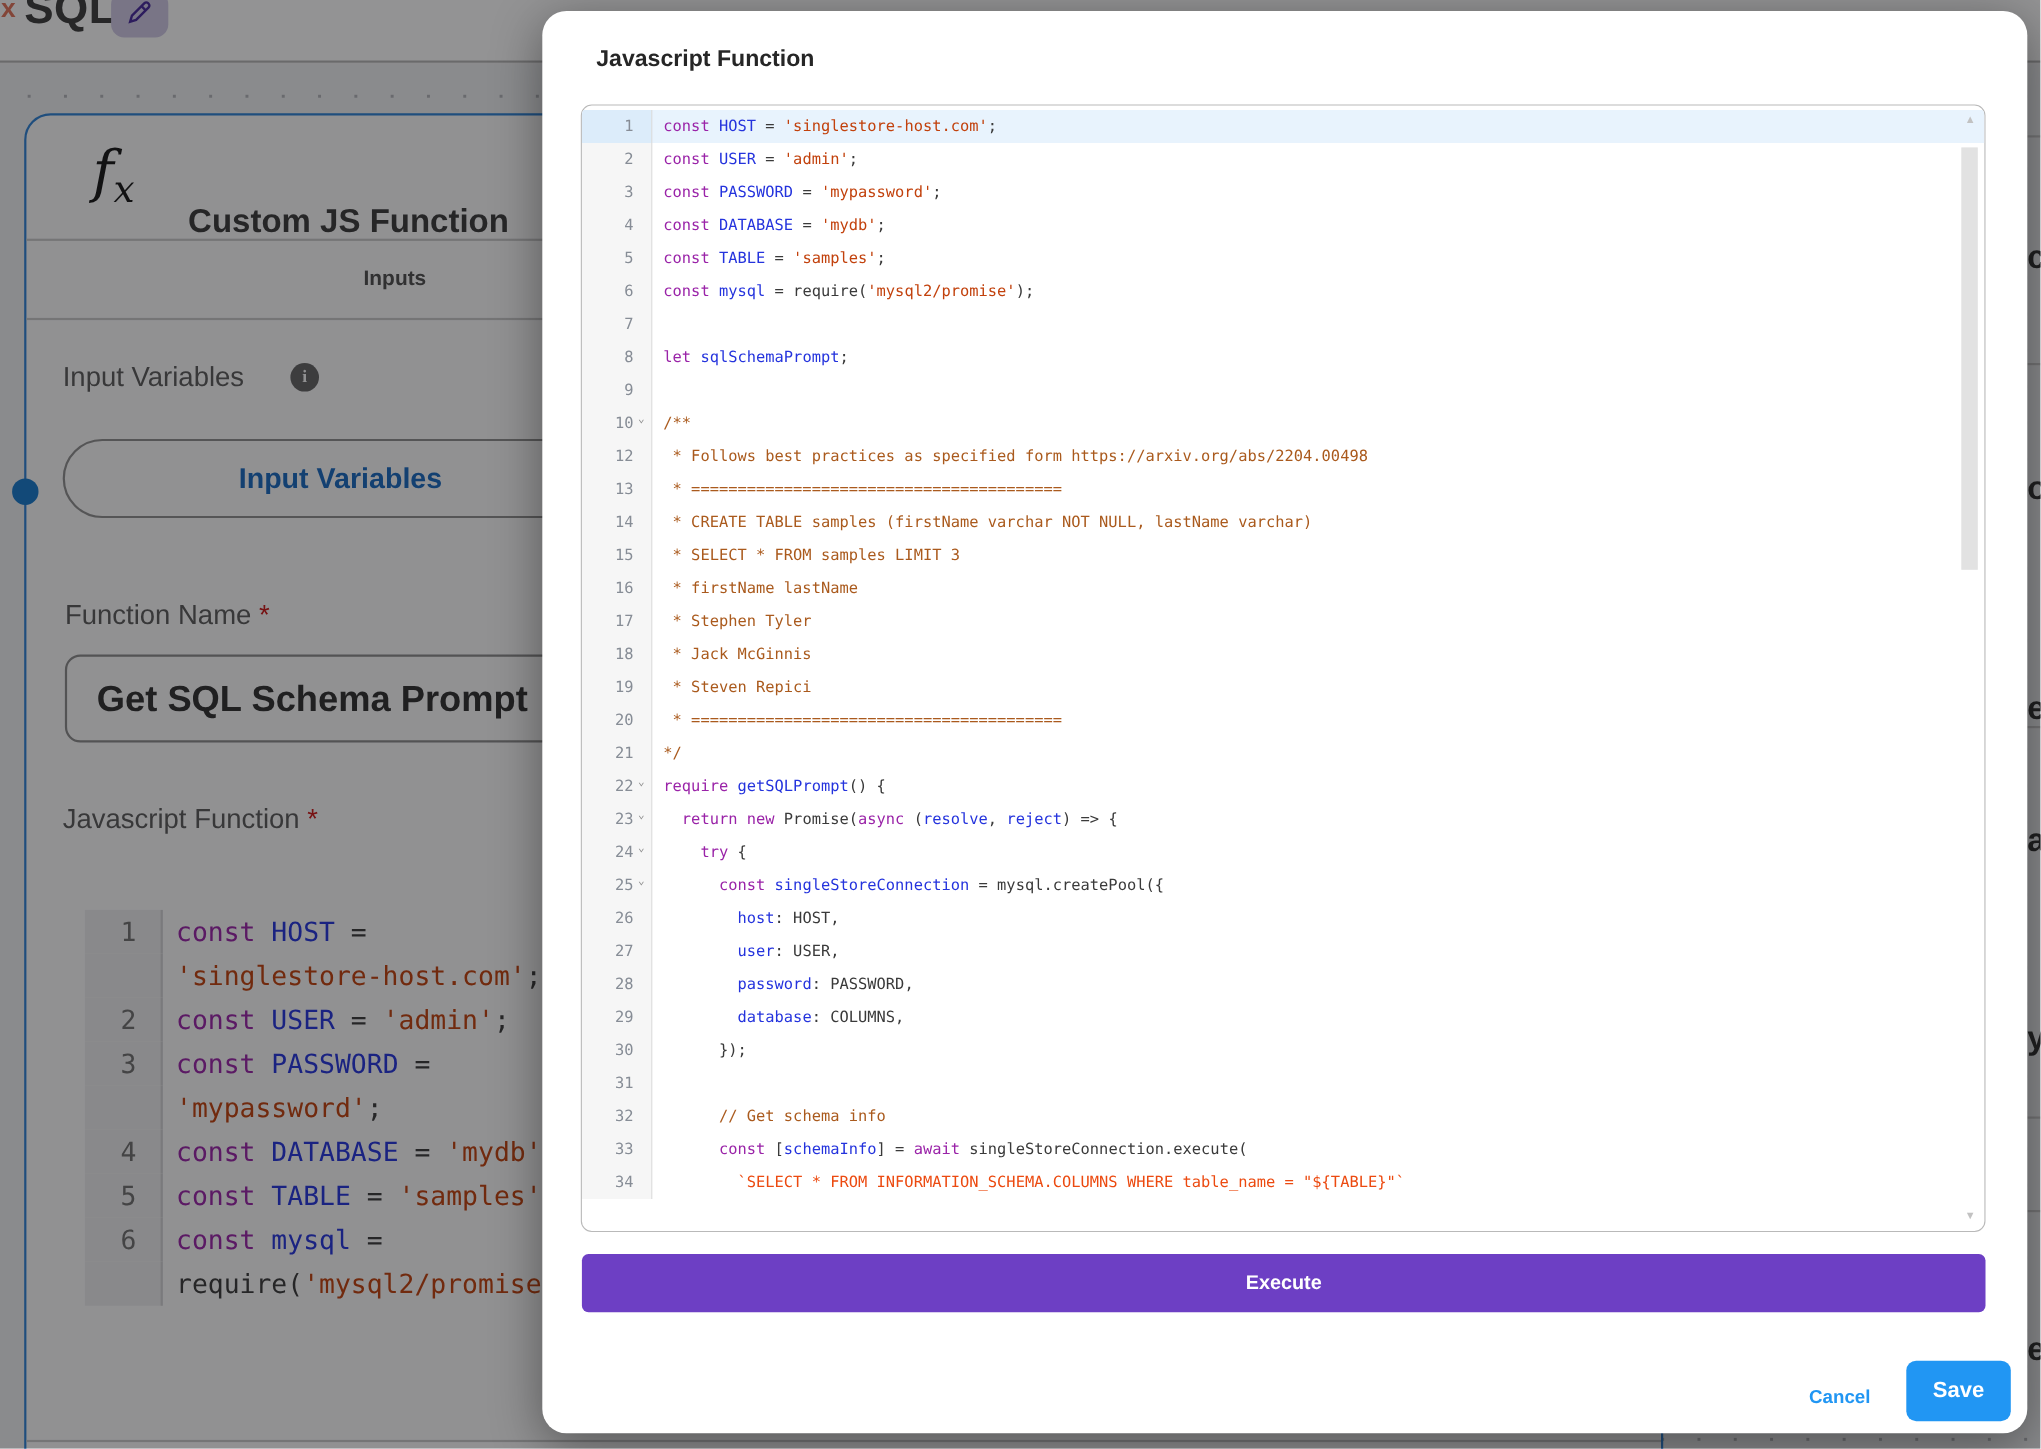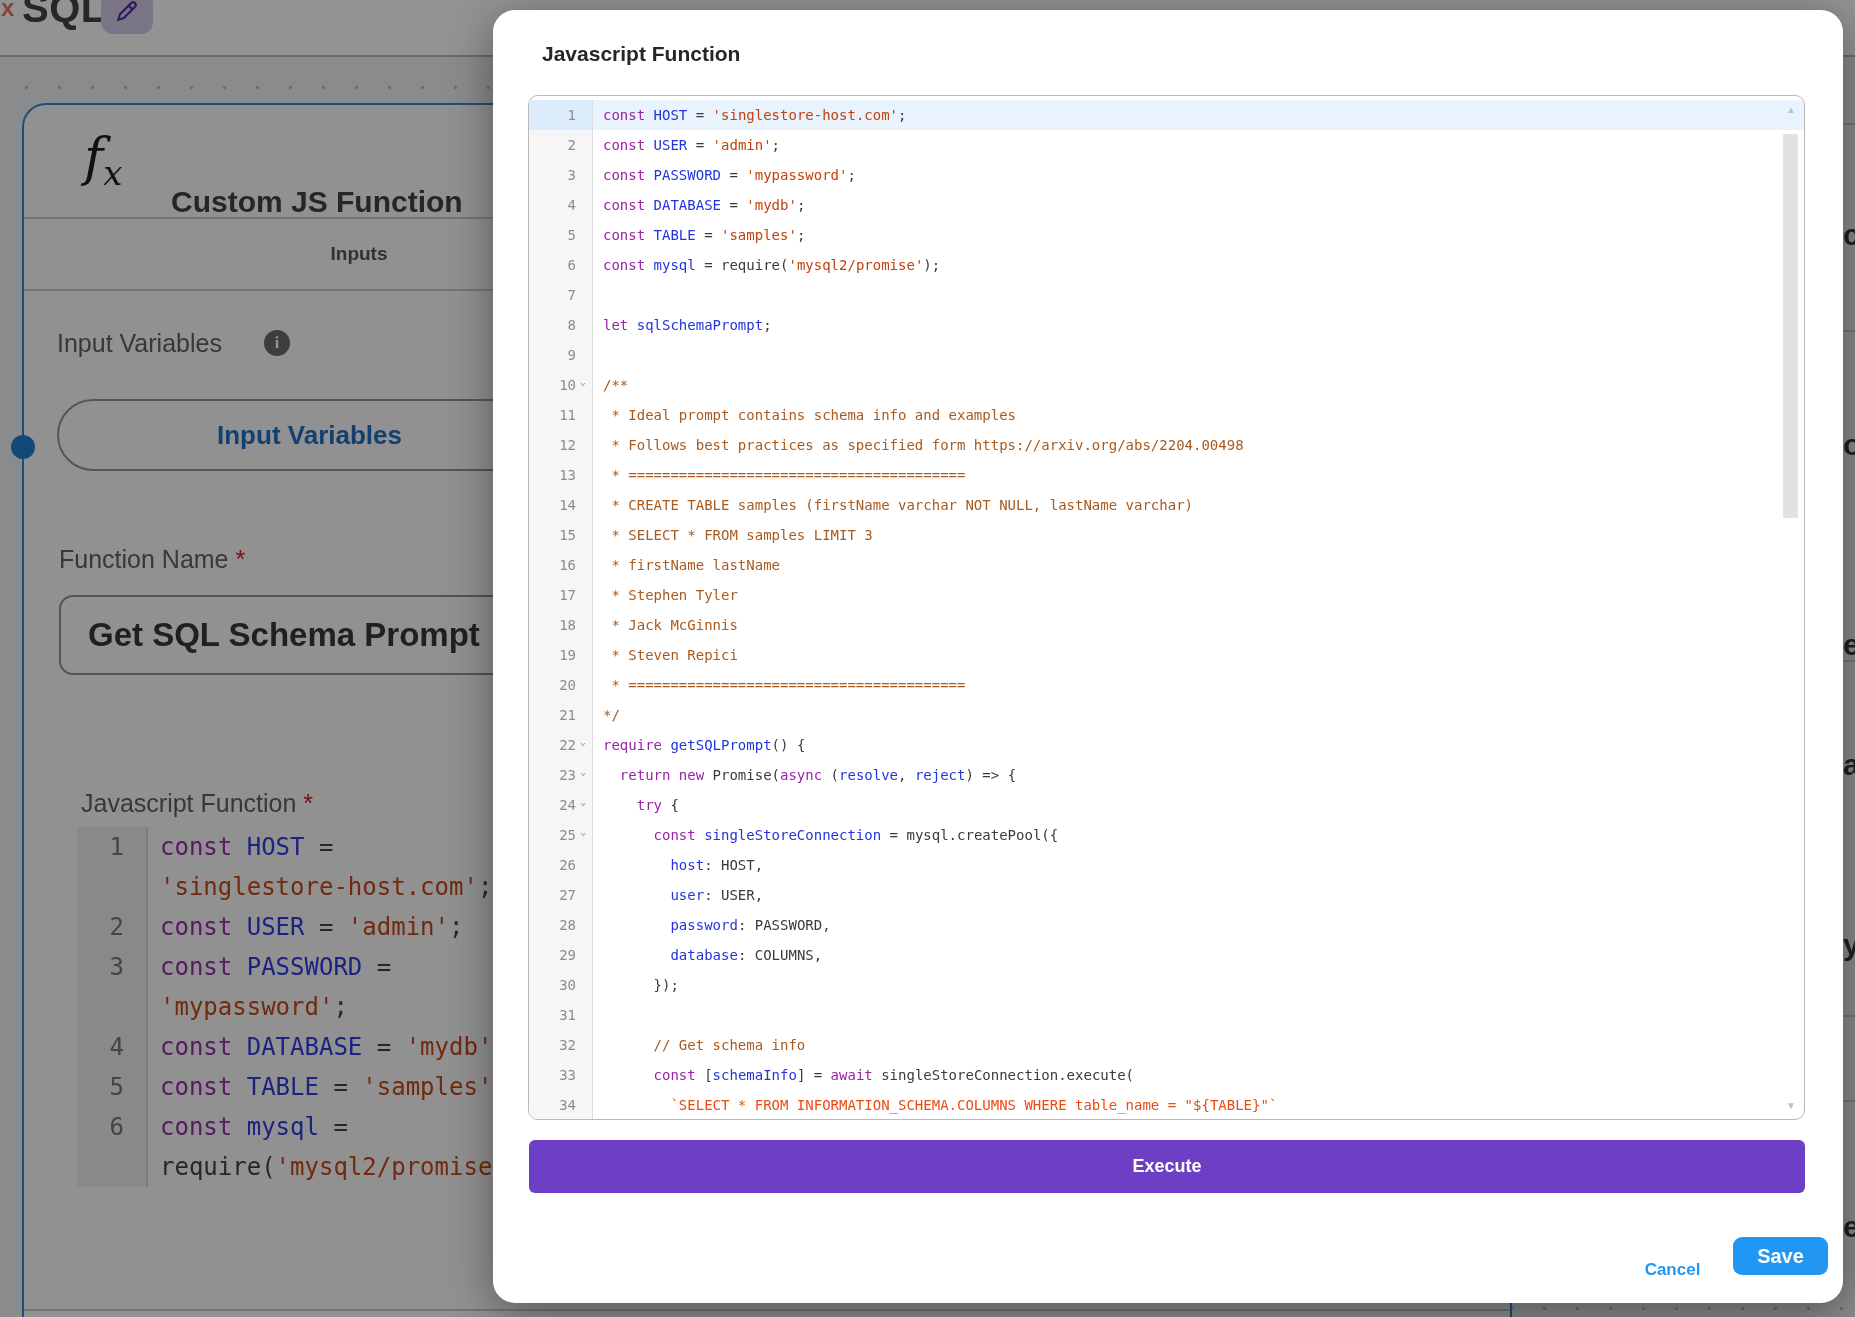--- a/index.html
+++ b/index.html
@@ -40,21 +40,21 @@
     line-height:26px; font-family:"Liberation Serif", serif; }
   .port-dot { position:absolute; left:-13px; top:330px; width:24px; height:24px; border-radius:50%;
     background:#1478cc; }
   .pill-btn { position:absolute; left:33px; top:294px; width:505px; height:72px;
     border:2px solid #8e8e8e; border-radius:36px; background:transparent;
     font-size:26px; font-weight:bold; color:#1769c0; text-align:center; line-height:68px; }
   .fn-label { position:absolute; left:35px; top:440px; }
   .fn-input { position:absolute; left:35px; top:490px; width:503px; height:80px;
     border:2px solid #8a8a8a; border-radius:14px; background:transparent;
     font-size:33px; font-weight:bold; color:#2e2e2e; padding-left:27px; line-height:76px; }
-  .jsf-label { position:absolute; left:33px; top:684px;margin-left:24px; }
+  .jsf-label { position:absolute; left:33px; top:626px; }
 
   .bg-editor { position:absolute; left:53px; top:722px; width:500px; height:372px; overflow:hidden;
     font-family:"DejaVu Sans Mono", monospace; font-size:24px; }
   .bg-row { display:flex; height:40px; line-height:40px; white-space:pre; }
   .bg-ln { width:71px; background:#ededee; border-right:2px solid #d2d2d4; color:#6f6f6f;
     text-align:right; padding-right:22px; flex:none; }
   .bg-code { padding-left:12px; }
   .card-divider2 { position:absolute; left:0px; top:1204px; width:100%; }
 
   
@@ -93,21 +93,21 @@
   .arrow-up { top:6px; }
   .arrow-down { bottom:6px; }
   .scroll-thumb { position:absolute; left:1px; top:36px; width:15px; height:384px; background:#e2e2e2; }
 
   .execute-btn { position:absolute; left:36px; top:1130px; width:1276px; height:53px;
     background:#6d3fc4; border:none; border-radius:6px; color:#ffffff; font-size:18px;
     font-weight:bold; font-family:"Liberation Sans", sans-serif; cursor:pointer; }
   .cancel-btn { position:absolute; left:1117px; top:1240px; width:125px; height:40px;
     background:transparent; border:none; color:#2196f3; font-size:17px; font-weight:bold;
     font-family:"Liberation Sans", sans-serif; cursor:pointer; }
-  .save-btn { position:absolute; left:1240px; top:1227px; width:95px; height:38px;
+  .save-btn { position:absolute; left:1240px; top:1227px; width:95px; height:55px;
     background:#2196f3; border:none; border-radius:9px; color:#ffffff; font-size:20px;
     font-weight:bold; font-family:"Liberation Sans", sans-serif; cursor:pointer; }
 </style>
 </head>
 <body>
 
 <div class="page">
 
   <div class="topbar">
     <span class="req-x">x</span>
@@ -180,21 +180,20 @@
           <div class="row active"><span class="ln">1</span><span class="code"><span class="tk-k">const </span><span class="tk-v">HOST </span><span class="tk-p">= </span><span class="tk-s">'singlestore-host.com'</span><span class="tk-p">;</span></span></div>
           <div class="row"><span class="ln">2</span><span class="code"><span class="tk-k">const </span><span class="tk-v">USER </span><span class="tk-p">= </span><span class="tk-s">'admin'</span><span class="tk-p">;</span></span></div>
           <div class="row"><span class="ln">3</span><span class="code"><span class="tk-k">const </span><span class="tk-v">PASSWORD </span><span class="tk-p">= </span><span class="tk-s">'mypassword'</span><span class="tk-p">;</span></span></div>
           <div class="row"><span class="ln">4</span><span class="code"><span class="tk-k">const </span><span class="tk-v">DATABASE </span><span class="tk-p">= </span><span class="tk-s">'mydb'</span><span class="tk-p">;</span></span></div>
           <div class="row"><span class="ln">5</span><span class="code"><span class="tk-k">const </span><span class="tk-v">TABLE </span><span class="tk-p">= </span><span class="tk-s">'samples'</span><span class="tk-p">;</span></span></div>
           <div class="row"><span class="ln">6</span><span class="code"><span class="tk-k">const </span><span class="tk-v">mysql </span><span class="tk-p">= require(</span><span class="tk-s">'mysql2/promise'</span><span class="tk-p">);</span></span></div>
           <div class="row"><span class="ln">7</span><span class="code"></span></div>
           <div class="row"><span class="ln">8</span><span class="code"><span class="tk-k">let </span><span class="tk-v">sqlSchemaPrompt</span><span class="tk-p">;</span></span></div>
           <div class="row"><span class="ln">9</span><span class="code"></span></div>
           <div class="row"><span class="ln">10</span><span class="fold">⌄</span><span class="code"><span class="tk-c">/**</span></span></div>
-          <div class="row"><span class="ln">11</span><span class="code"><span class="tk-c"> * Ideal prompt contains schema info and examples</span></span></div>
           <div class="row"><span class="ln">12</span><span class="code"><span class="tk-c"> * Follows best practices as specified form https://arxiv.org/abs/2204.00498</span></span></div>
           <div class="row"><span class="ln">13</span><span class="code"><span class="tk-c"> * ========================================</span></span></div>
           <div class="row"><span class="ln">14</span><span class="code"><span class="tk-c"> * CREATE TABLE samples (firstName varchar NOT NULL, lastName varchar)</span></span></div>
           <div class="row"><span class="ln">15</span><span class="code"><span class="tk-c"> * SELECT * FROM samples LIMIT 3</span></span></div>
           <div class="row"><span class="ln">16</span><span class="code"><span class="tk-c"> * firstName lastName</span></span></div>
           <div class="row"><span class="ln">17</span><span class="code"><span class="tk-c"> * Stephen Tyler</span></span></div>
           <div class="row"><span class="ln">18</span><span class="code"><span class="tk-c"> * Jack McGinnis</span></span></div>
           <div class="row"><span class="ln">19</span><span class="code"><span class="tk-c"> * Steven Repici</span></span></div>
           <div class="row"><span class="ln">20</span><span class="code"><span class="tk-c"> * ========================================</span></span></div>
           <div class="row"><span class="ln">21</span><span class="code"><span class="tk-c">*/</span></span></div>

